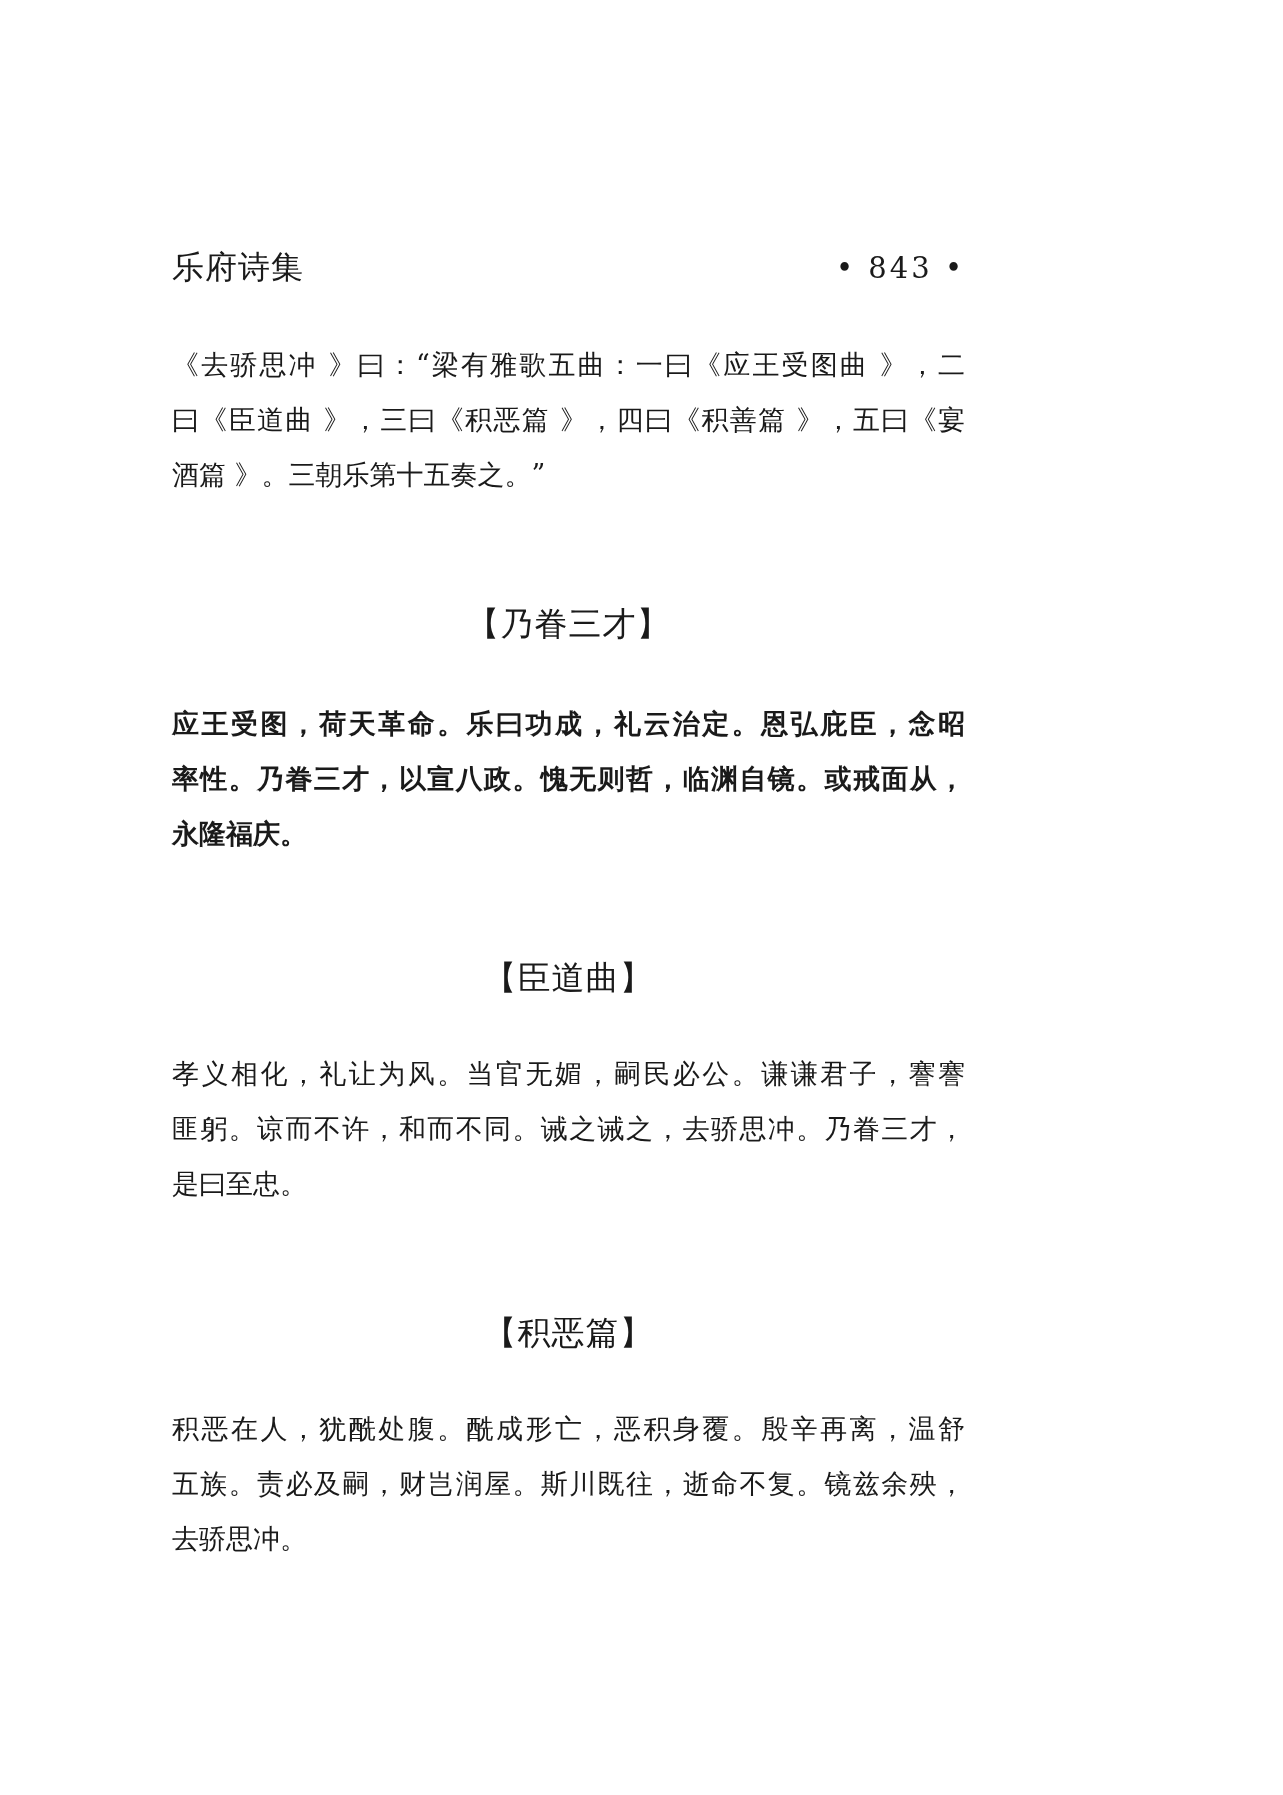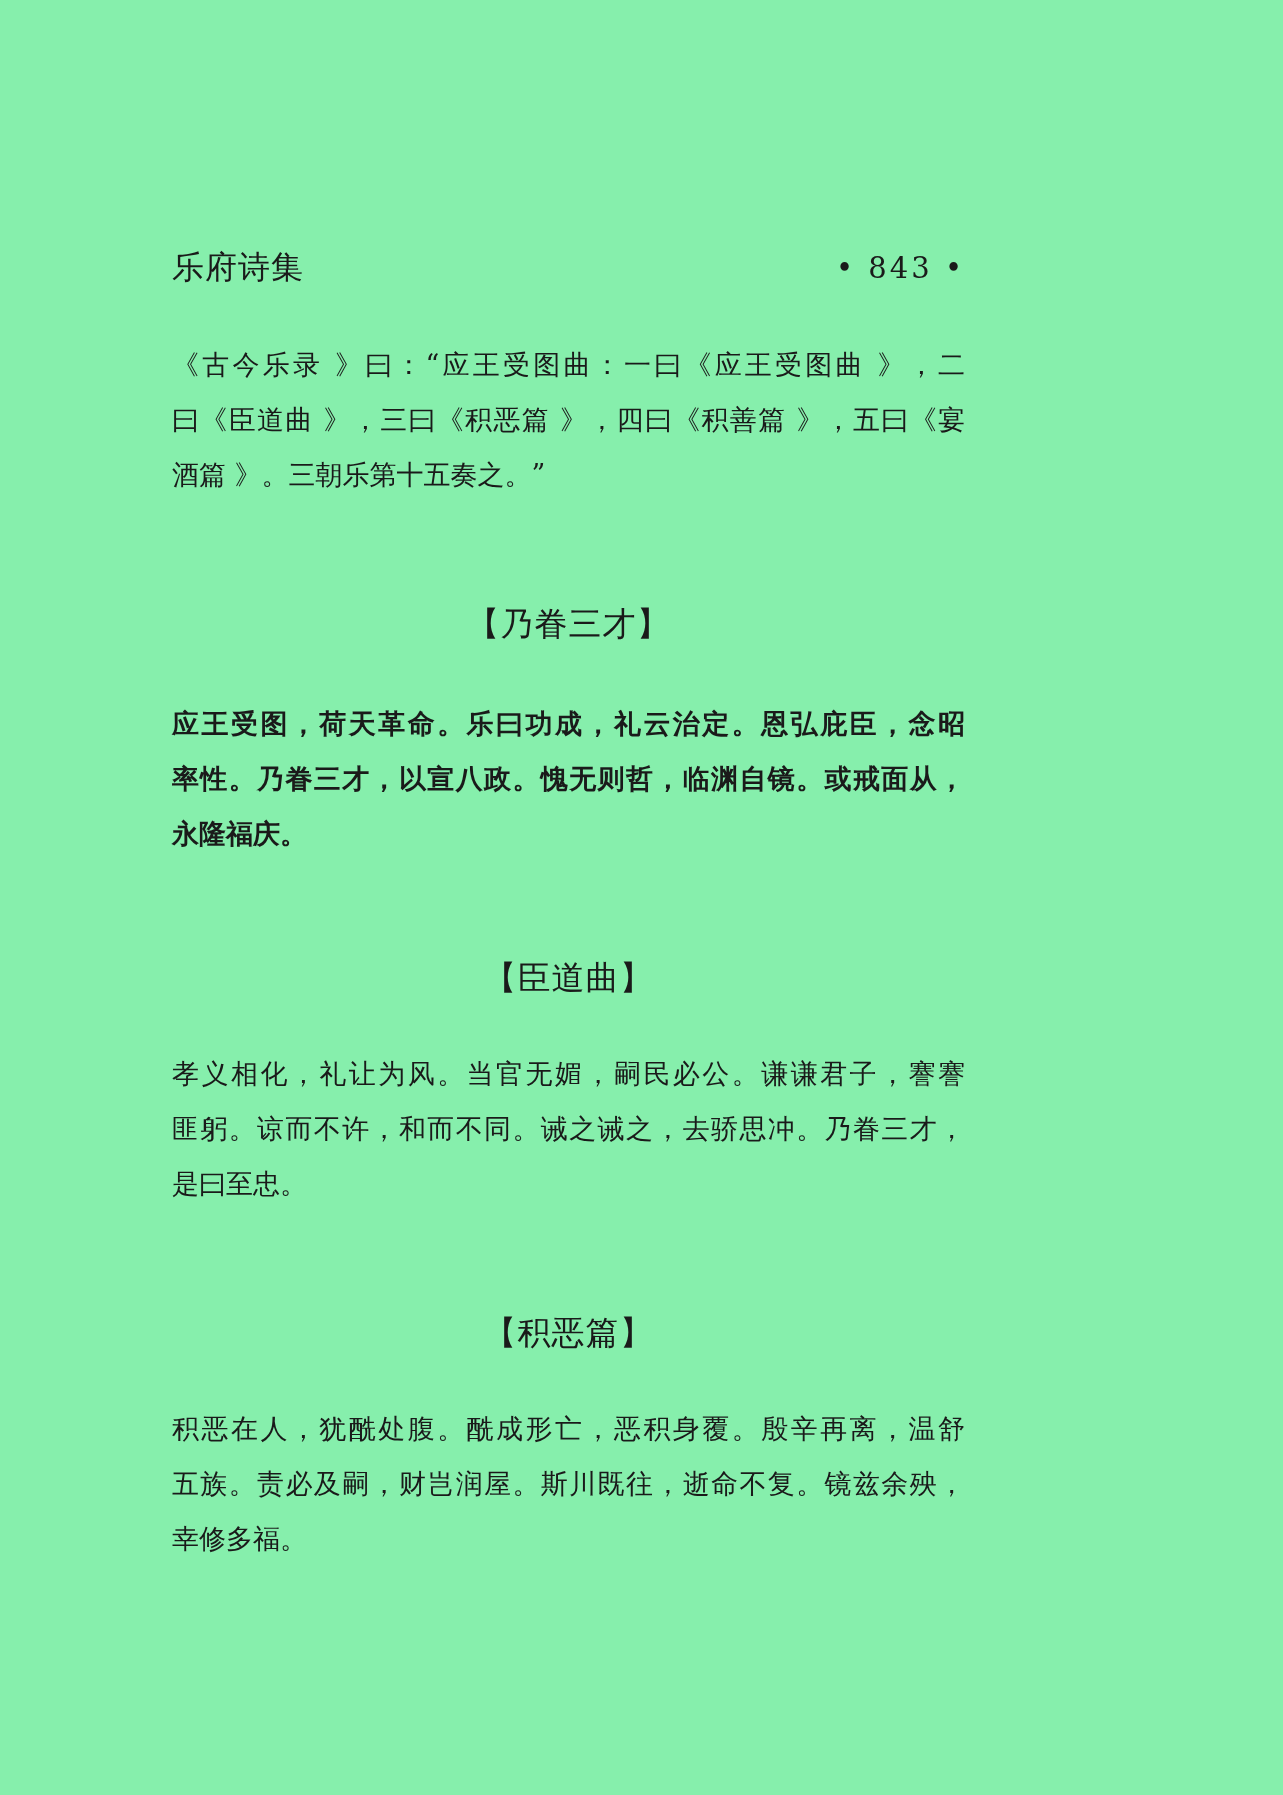--- a/index.html
+++ b/index.html
@@ -1,21 +1,21 @@
 <!DOCTYPE html>
 <html><head>
 <meta charset="utf-8">
 <style>
   html, body { margin: 0; padding: 0; background: #e8e8e8; }
   .page {
     position: relative;
     width: 1283px;
     height: 1795px;
     margin: 0 auto;
-    background: #86efac;
+    background: #ffffff;
     color: #1a1a1a;
     font-family: "DejaVu Serif", "Liberation Serif", serif;
     overflow: hidden;
   }
   .block {
     position: absolute;
     left: 172px;
     width: 793px;
   }
   .header-row {
@@ -53,21 +53,21 @@
 <body>
 
 <div class="page">
 
   <div class="block header-row" style="top: 240px;">
     <span class="book-title">乐府诗集</span>
     <span class="page-number">• 843 •</span>
   </div>
 
   <div class="block para" style="top: 337px;">
-    <div class="line">《古今乐录 》曰：“应王受图曲：一曰《应王受图曲 》，二</div>
+    <div class="line">《去骄思冲 》曰：“梁有雅歌五曲：一曰《应王受图曲 》，二</div>
     <div class="line">曰《臣道曲 》，三曰《积恶篇 》，四曰《积善篇 》，五曰《宴</div>
     <div class="line last">酒篇 》。三朝乐第十五奏之。”</div>
   </div>
 
   <h2 class="block sec-title" style="top: 596px;">【乃眷三才】</h2>
   <div class="block para" style="top: 696px; font-weight: bold;">
     <div class="line">应王受图，荷天革命。乐曰功成，礼云治定。恩弘庇臣，念昭</div>
     <div class="line">率性。乃眷三才，以宣八政。愧无则哲，临渊自镜。或戒面从，</div>
     <div class="line last">永隆福庆。</div>
   </div>
@@ -76,16 +76,16 @@
   <div class="block para" style="top: 1046px;">
     <div class="line">孝义相化，礼让为风。当官无媚，嗣民必公。谦谦君子，謇謇</div>
     <div class="line">匪躬。谅而不许，和而不同。诫之诫之，去骄思冲。乃眷三才，</div>
     <div class="line last">是曰至忠。</div>
   </div>
 
   <h2 class="block sec-title" style="top: 1305px;">【积恶篇】</h2>
   <div class="block para" style="top: 1401px;">
     <div class="line">积恶在人，犹酰处腹。酰成形亡，恶积身覆。殷辛再离，温舒</div>
     <div class="line">五族。责必及嗣，财岂润屋。斯川既往，逝命不复。镜兹余殃，</div>
-    <div class="line last">幸修多福。</div>
+    <div class="line last">去骄思冲。</div>
   </div>
 
 </div>
 
 </body></html>

